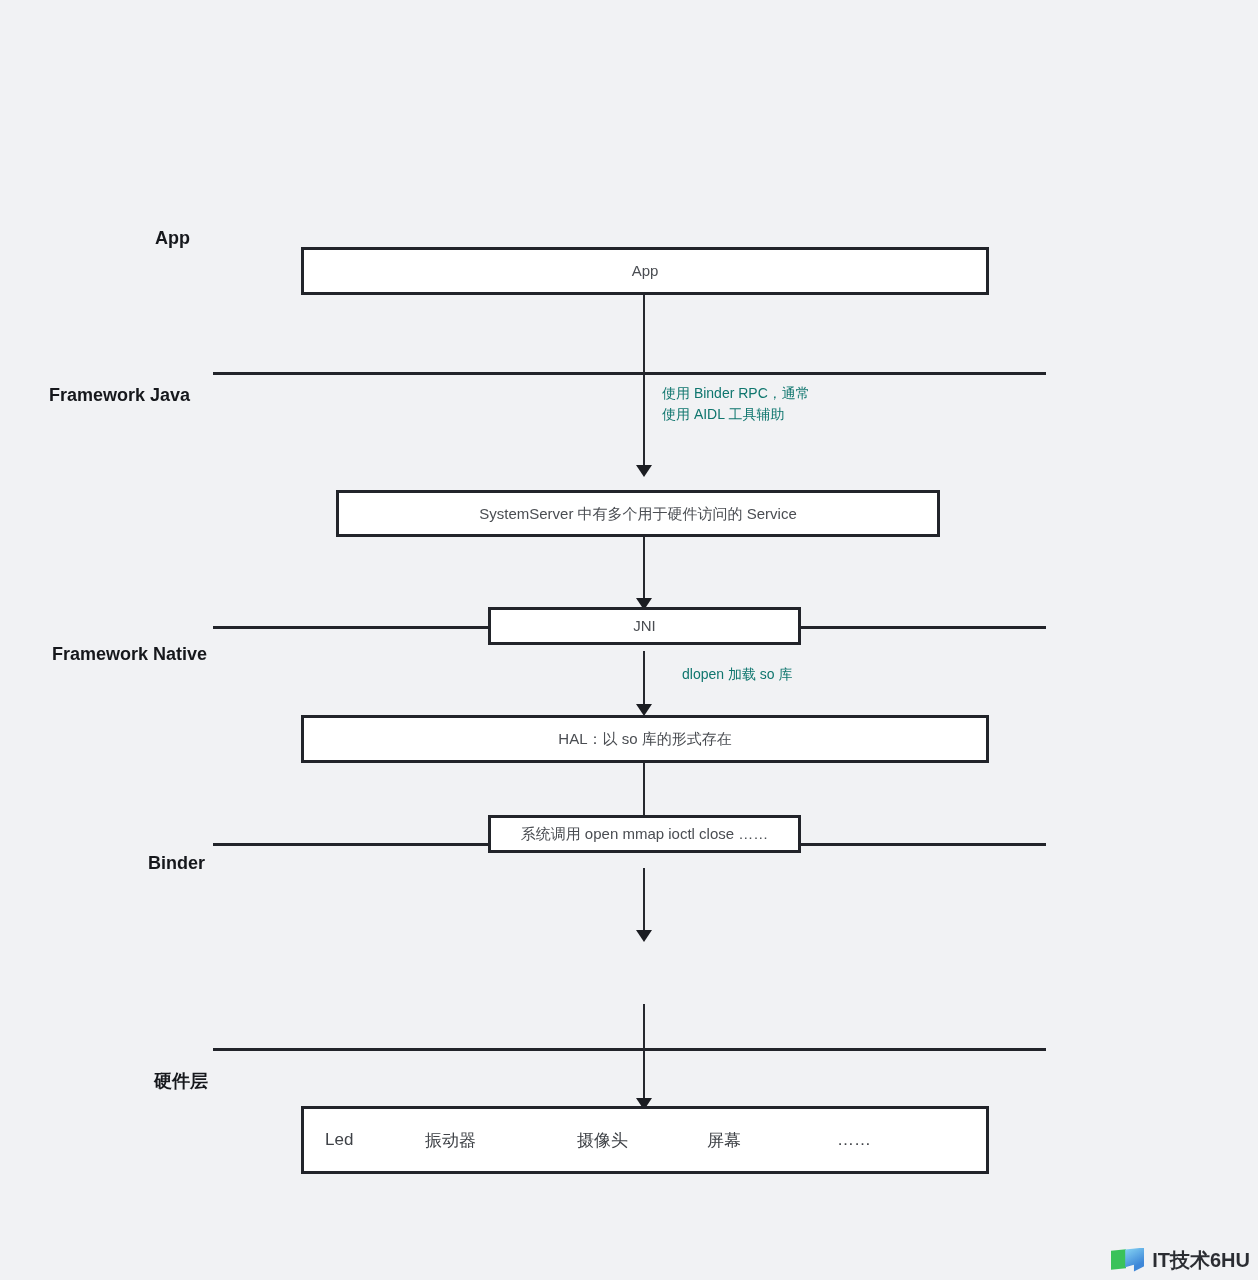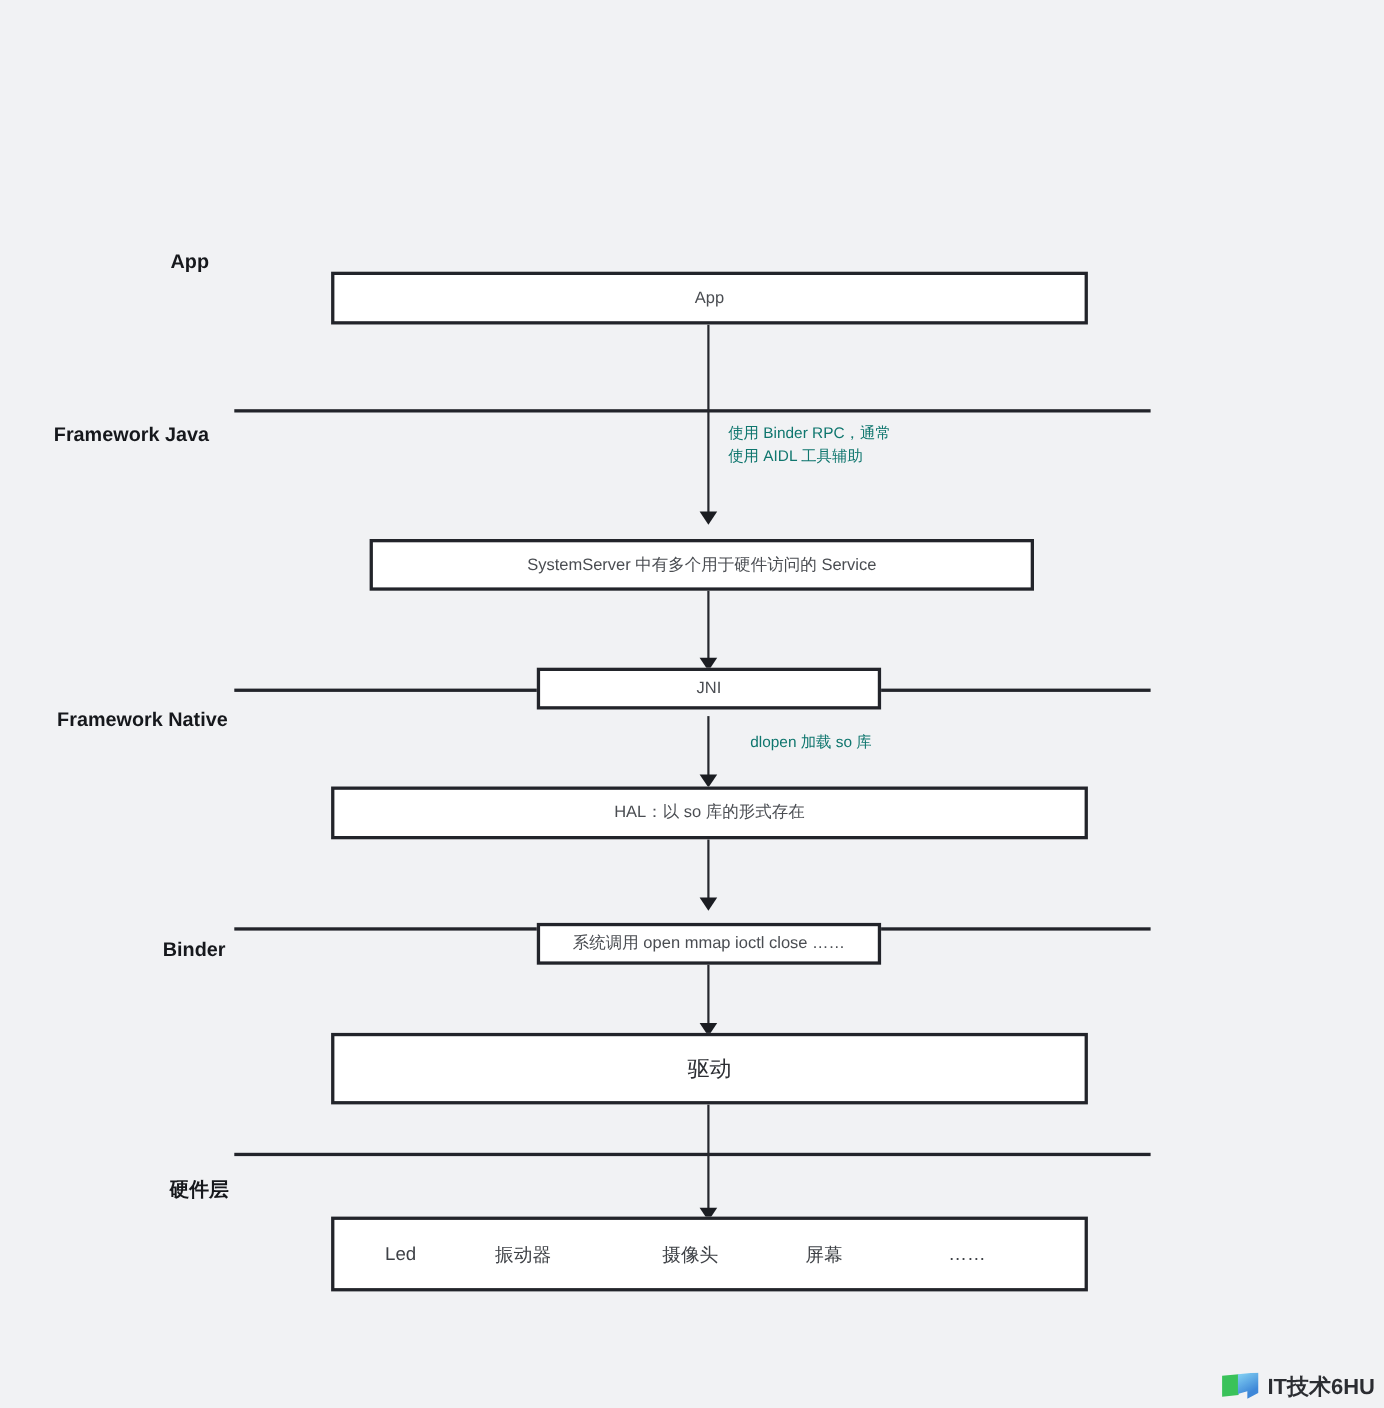--- a/index.html
+++ b/index.html
@@ -97,21 +97,21 @@
   
   .hw-row {
     position: absolute;
     display: flex;
     align-items: center;
     width: 688px;
     left: 301px;
     height: 68px;
     top: 1106px;
     box-sizing: border-box;
-    padding-left: 49px;
+    padding-left: 24px;
   }
   .hw-item {
     font-size: 17px;
     color: #3f4247;
     white-space: nowrap;
   }
   
   .watermark {
     position: absolute;
     right: 8px;
@@ -194,27 +194,24 @@
   </div>
 
   <div class="box" style="left:488px; top:607px; width:313px; height:38px;">
     <span class="box-text">JNI</span>
   </div>
 
   <div class="box" style="left:301px; top:715px; width:688px; height:48px;">
     <span class="box-text">HAL：以 so 库的形式存在</span>
   </div>
 
-  <div class="box" style="left:488px; top:839px; width:313px; height:38px;">
+  <div class="box" style="left:488px; top:815px; width:313px; height:38px;">
     <span class="box-text">系统调用 open mmap ioctl close ……</span>
   </div>
 
-  <div class="box big" style="left:301px; top:939px; width:688px; height:65px;">
-    <span class="box-text">驱动</span>
-  </div>
 
   <div class="box" style="left:301px; top:1106px; width:688px; height:68px;"></div>
   <div class="hw-row">
     <span class="hw-item" style="width:100px;">Led</span>
     <span class="hw-item" style="width:152px;">振动器</span>
     <span class="hw-item" style="width:130px;">摄像头</span>
     <span class="hw-item" style="width:130px;">屏幕</span>
     <span class="hw-item">……</span>
   </div>
 

